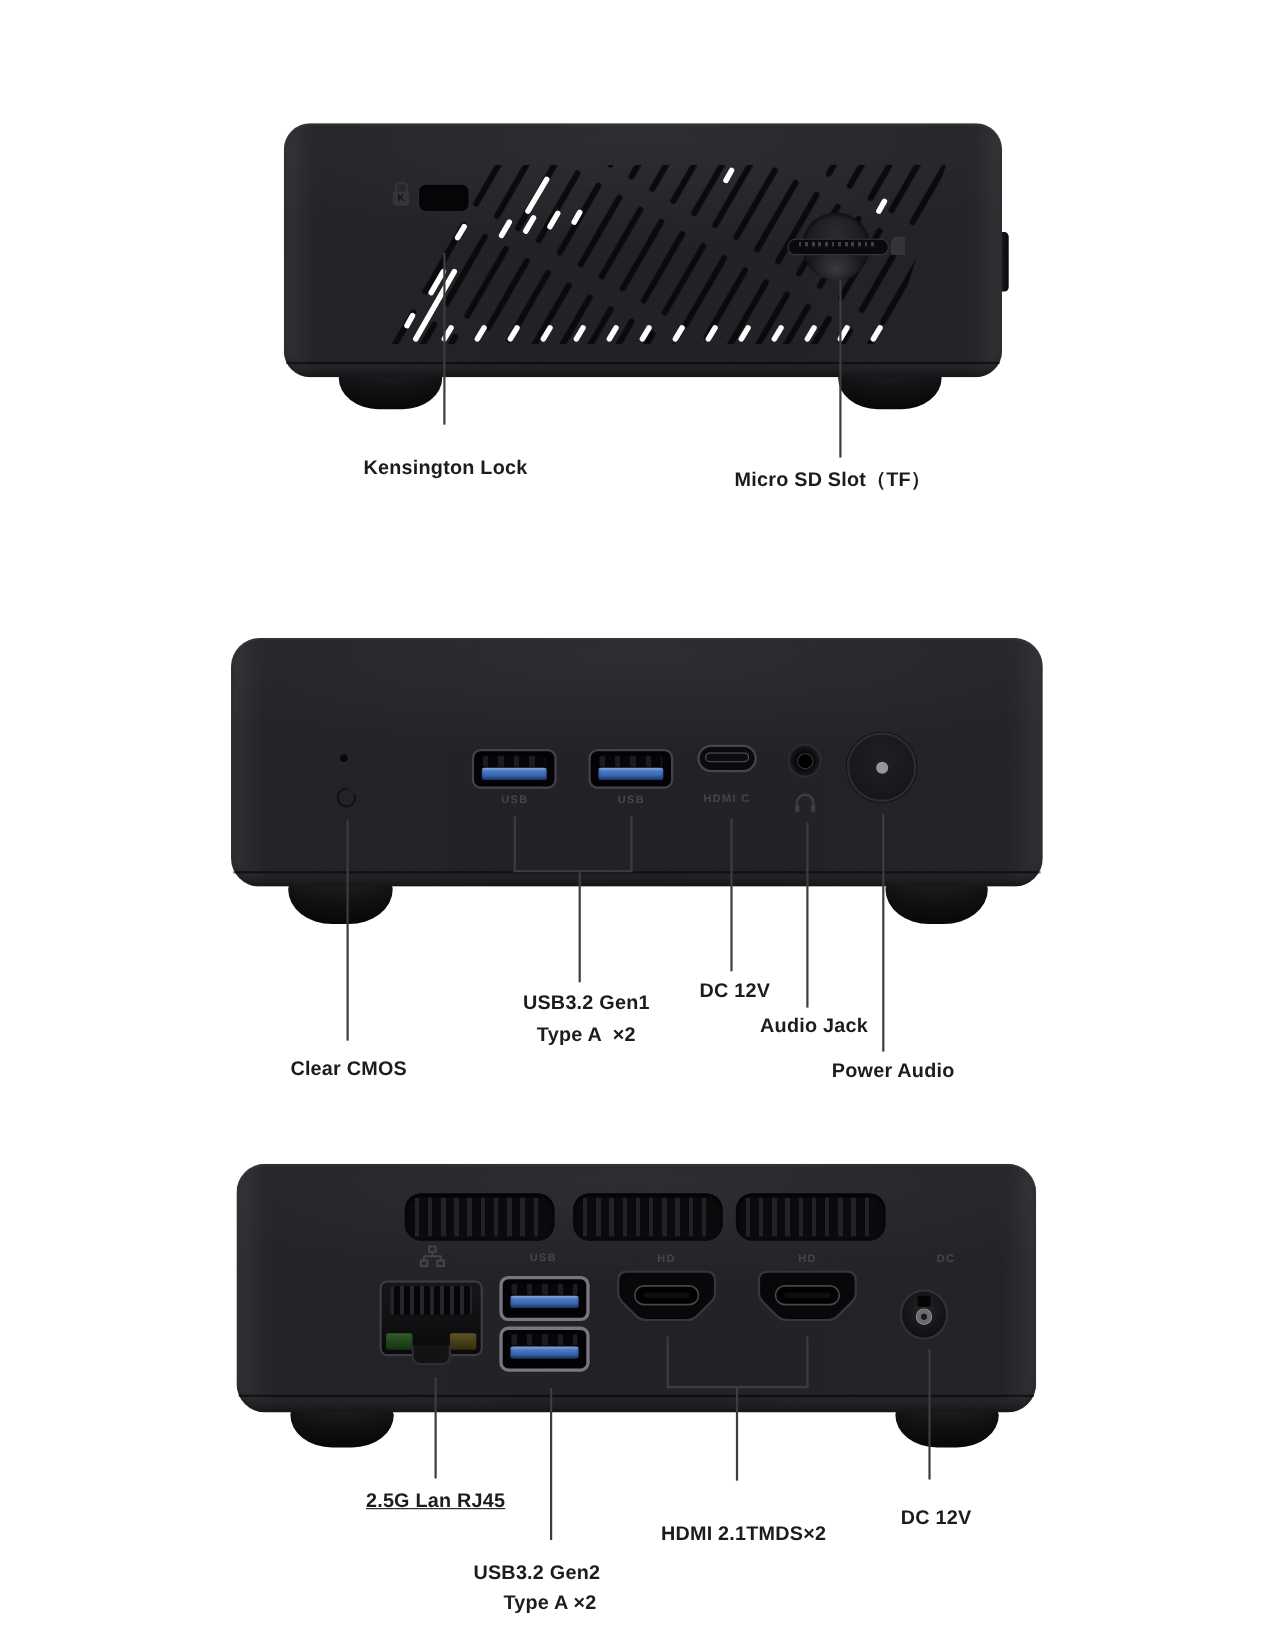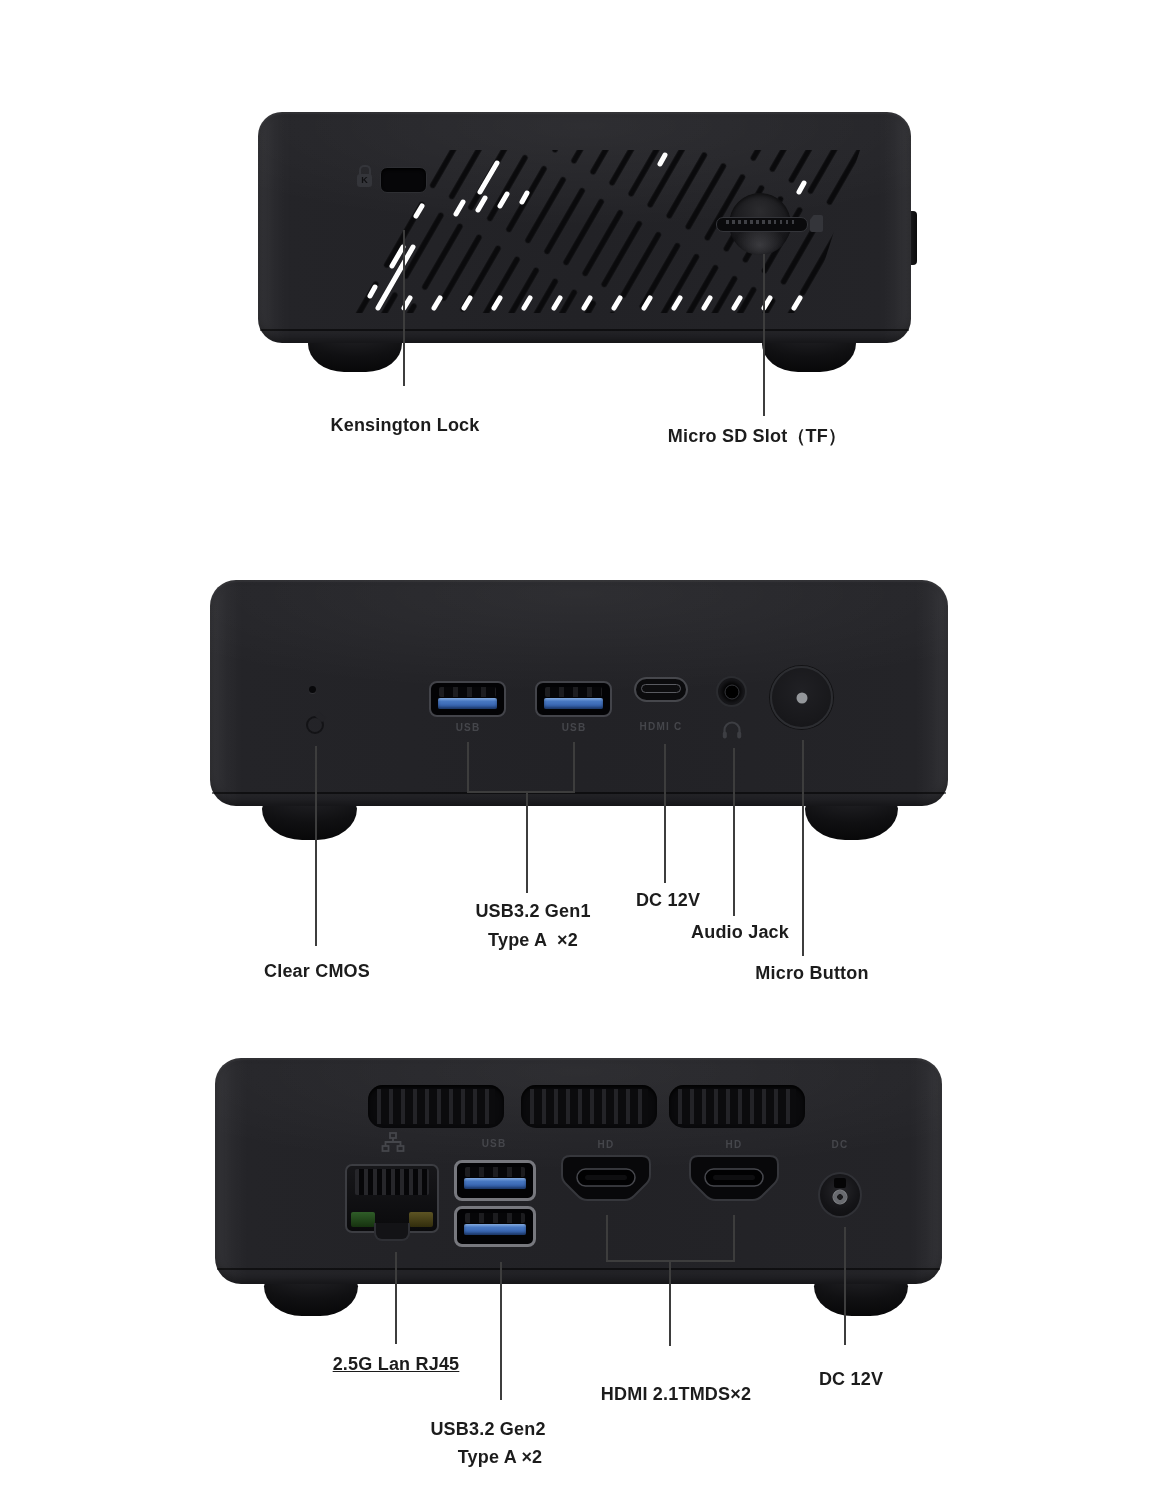--- a/index.html
+++ b/index.html
@@ -224,21 +224,21 @@
     <div class="callout" style="left:533px;top:901px;">USB3.2 Gen1</div>
     <div class="callout" style="left:533px;top:930px;">Type A  ×2</div>
 
     <div class="lead" style="left:664px;top:744px;height:139px;"></div>
     <div class="callout" style="left:668px;top:890px;">DC 12V</div>
 
     <div class="lead" style="left:733px;top:748px;height:168px;"></div>
     <div class="callout" style="left:740px;top:922px;">Audio Jack</div>
 
     <div class="lead" style="left:802px;top:740px;height:216px;"></div>
-    <div class="callout" style="left:812px;top:963px;">Micro Button</div>
+    <div class="callout" style="left:812px;top:963px;">Power Audio</div>
   </section>
 
   <section>
     <div class="foot" style="left:264px;top:1278px;width:94px;height:38px;"></div>
     <div class="foot" style="left:814px;top:1278px;width:94px;height:38px;"></div>
 
     <div class="device" style="left:215px;top:1058px;width:727px;height:226px;">
       <div class="seam" style="top:210px;"></div>
     </div>
 
@@ -256,21 +256,21 @@
       <g fill="none" stroke="#45464b" stroke-width="1.8">
         <rect x="9" y="1" width="6" height="5"></rect>
         <rect x="1.5" y="14" width="6" height="5"></rect>
         <rect x="16.5" y="14" width="6" height="5"></rect>
         <path d="M12 6 V10 M4.5 14 V10 H19.5 V14"></path>
       </g>
     </svg>
     <div class="eng" style="left:494px;top:1138px;">USB</div>
     <div class="eng" style="left:606px;top:1139px;">HD</div>
     <div class="eng" style="left:734px;top:1139px;">HD</div>
-    <div class="eng" style="left:840px;top:1139px;">DC</div>
+    <div class="eng" style="left:860px;top:1139px;">DC</div>
 
     <div class="rj45">
       <div class="pins"></div>
       <div class="ledg"></div>
       <div class="leda"></div>
       <div class="clip"></div>
     </div>
 
     <div class="usba rear" style="left:454px;top:1160px;">
       <div class="shelf"></div>

